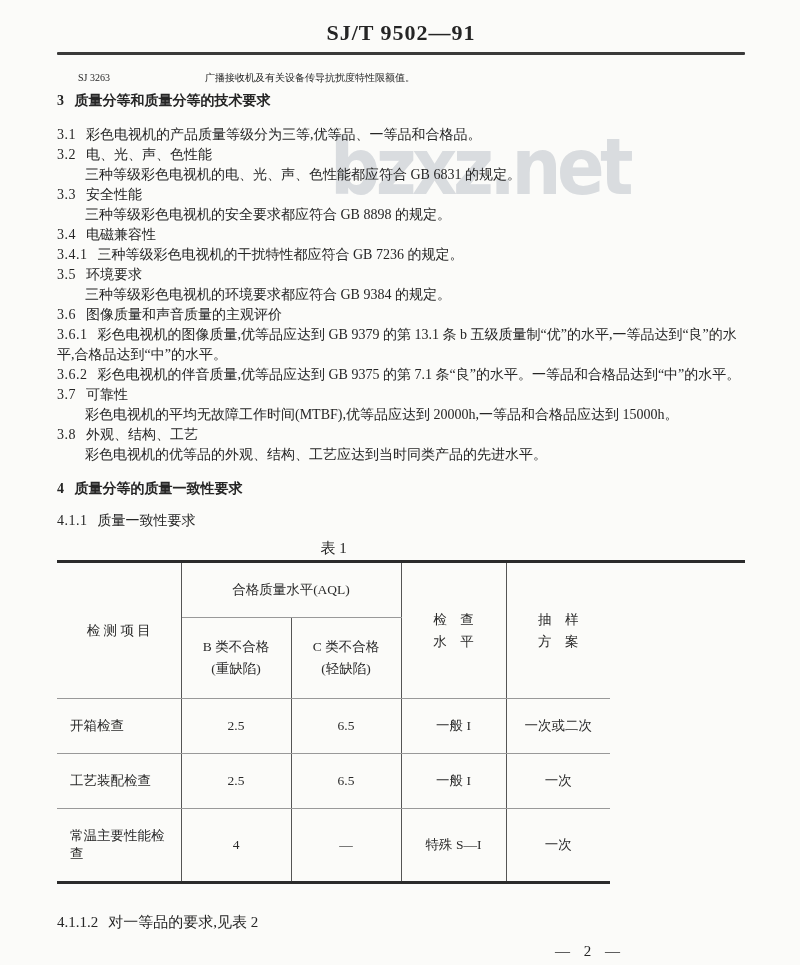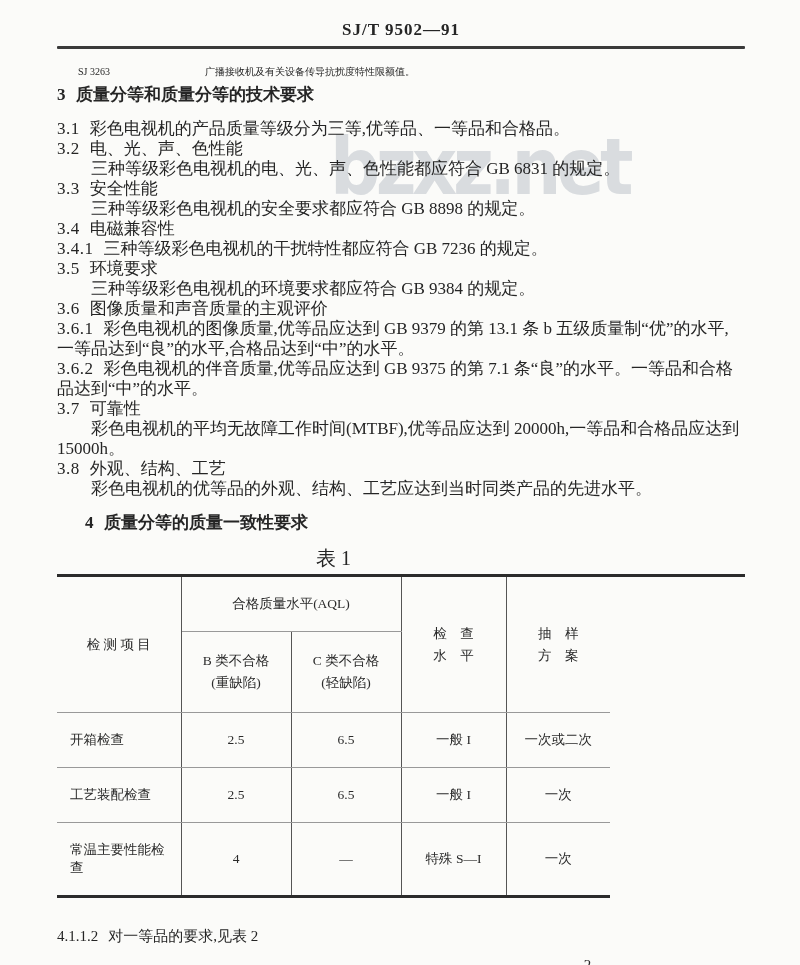--- a/index.html
+++ b/index.html
@@ -29,57 +29,58 @@
     transform:scaleX(0.9);
     transform-origin:left top;
     z-index:0;
     user-select:none;
     white-space:nowrap;
   }
   .content{position:relative;z-index:1;}
   .doc-number{
     text-align:center;
     font-weight:bold;
-    font-size:17px;
+    font-size:22px;
     letter-spacing:1px;
   }
   .header-rule{
     margin-top:6px;
     height:3px;
     background:#3a3a3a;
     border-radius:1px;
   }
   .ref-line{
     margin-top:16px;
     font-size:10px;
     white-space:nowrap;
   }
   .ref-code{
     display:inline-block;
     padding-left:21px;
     width:127px;
   }
-  .sections{margin-top:6px;font-size:17px;}
+  .sections{margin-top:6px;font-size:14px;}
   .line{
     line-height:20px;
     min-height:20px;
   }
   .line .num{
     display:inline-block;
     margin-right:10px;
     letter-spacing:0.5px;
   }
   .line.heading{font-weight:bold;}
   .line.heading.h3{margin-top:6px;margin-bottom:14px;}
-  .line.heading.h4{margin-top:14px;margin-bottom:12px;margin-left:28px;}
+  .line.heading.h4{margin-top:14px;margin-bottom:12px;}
   .line.para{text-indent:2em;}
   .table-caption{
+    margin-top:8px;
     width:553px;
     text-align:center;
-    font-size:20px;
+    font-size:15px;
   }
   .table-wrap{
     margin-top:2px;
     width:688px;
     border-top:3px solid #2b2b2b;
   }
   table.t1{
     width:553px;
     border-collapse:collapse;
     table-layout:fixed;
@@ -148,20 +149,21 @@
         <div class="line"><span class="num">3.5</span><span class="txt">环境要求</span></div>
         <div class="line para"><span class="txt">三种等级彩色电视机的环境要求都应符合 GB 9384 的规定。</span></div>
         <div class="line"><span class="num">3.6</span><span class="txt">图像质量和声音质量的主观评价</span></div>
         <div class="line"><span class="num">3.6.1</span><span class="txt">彩色电视机的图像质量,优等品应达到 GB 9379 的第 13.1 条 b 五级质量制“优”的水平,一等品达到“良”的水平,合格品达到“中”的水平。</span></div>
         <div class="line"><span class="num">3.6.2</span><span class="txt">彩色电视机的伴音质量,优等品应达到 GB 9375 的第 7.1 条“良”的水平。一等品和合格品达到“中”的水平。</span></div>
         <div class="line"><span class="num">3.7</span><span class="txt">可靠性</span></div>
         <div class="line para"><span class="txt">彩色电视机的平均无故障工作时间(MTBF),优等品应达到 20000h,一等品和合格品应达到 15000h。</span></div>
         <div class="line"><span class="num">3.8</span><span class="txt">外观、结构、工艺</span></div>
         <div class="line para"><span class="txt">彩色电视机的优等品的外观、结构、工艺应达到当时同类产品的先进水平。</span></div>
         <div class="line heading h4"><span class="num">4</span><span class="txt">质量分等的质量一致性要求</span></div>
+        <div class="line"><span class="num">4.1.1</span><span class="txt">质量一致性要求</span></div>
       </div>
 
     <div class="table-caption">表 1</div>
 
     <div class="table-wrap">
       <table class="t1">
         <colgroup>
           <col class="col-item">
             <col class="col-b">
             <col class="col-c">

